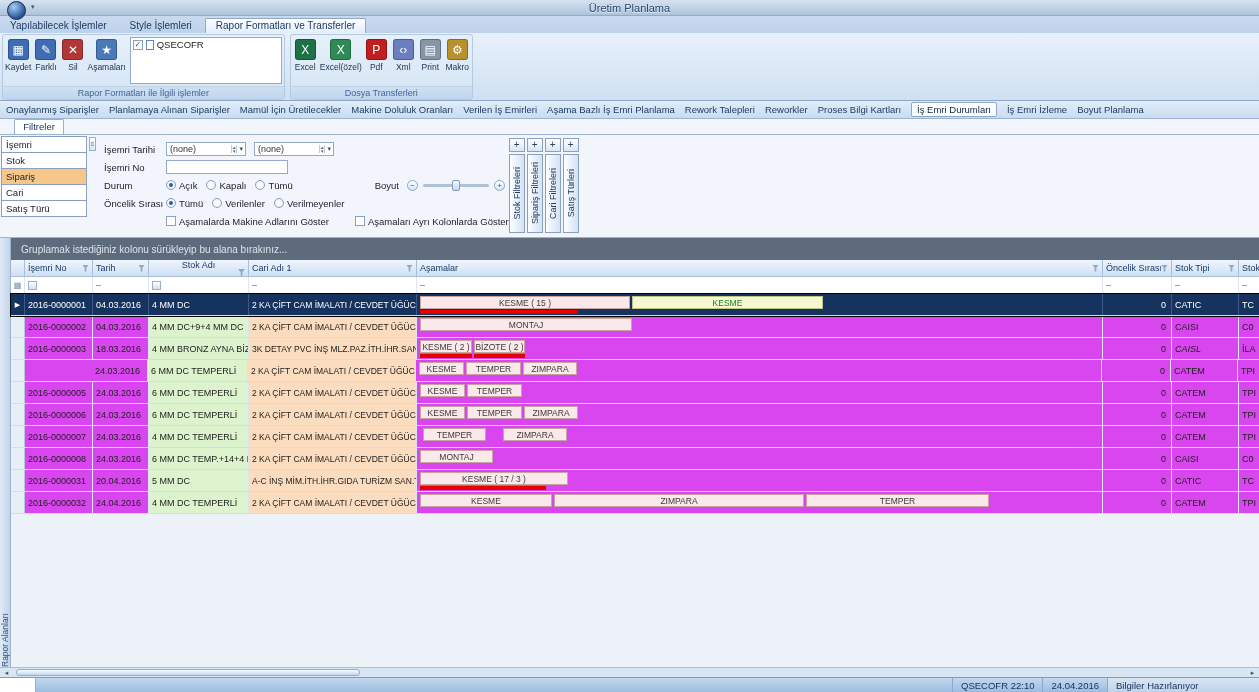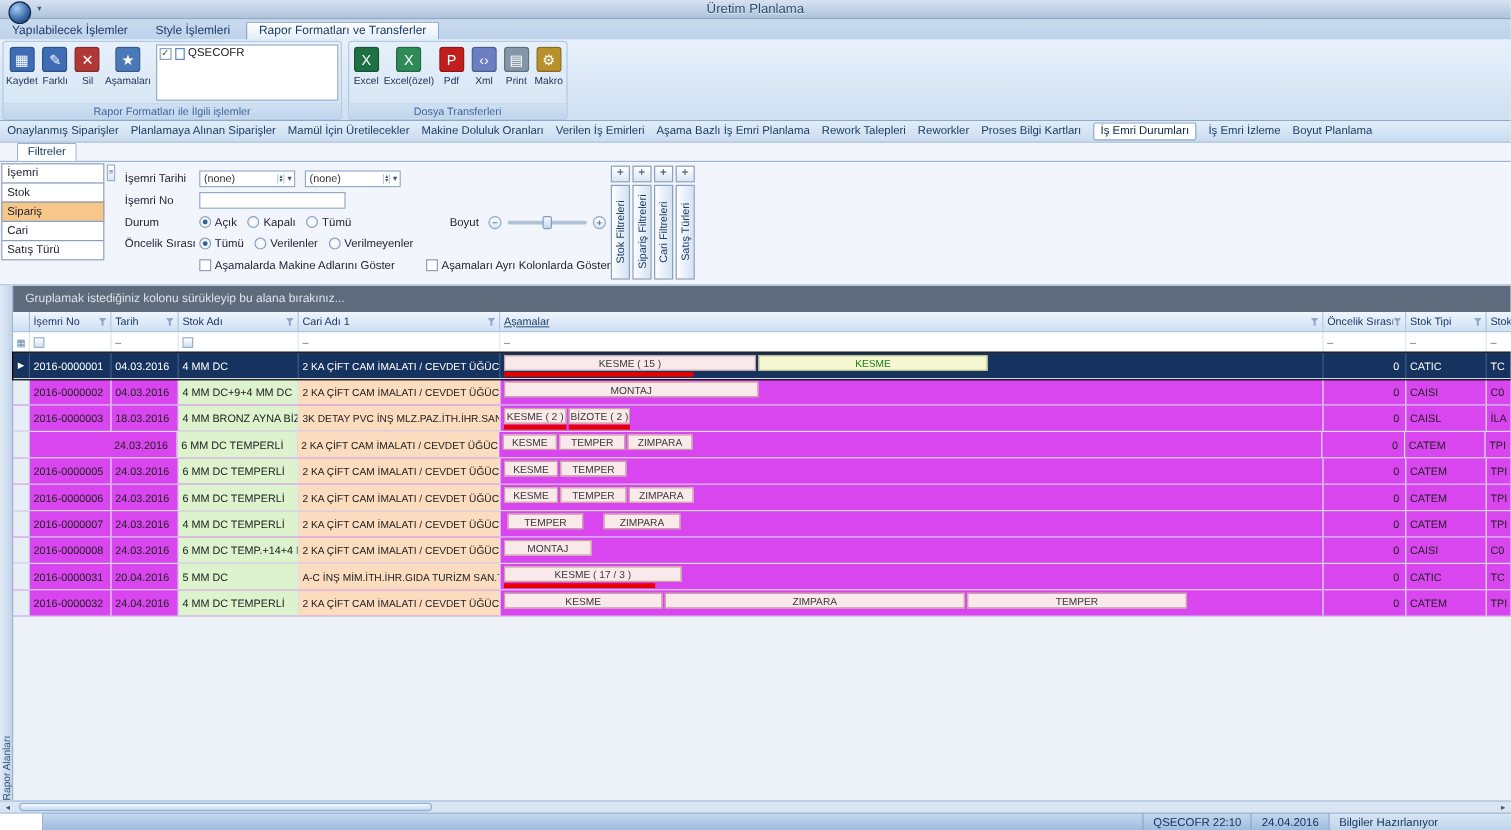--- a/index.html
+++ b/index.html
@@ -345,29 +345,29 @@
     <div class="grid-header" id="grid-header">
         <div class="gh-cell indicator"></div>
         <div class="gh-cell" style="width: 68px;">
           <span class="gh-label">İşemri No</span>
           <span class="gh-funnel"></span>
         </div>
         <div class="gh-cell" style="width: 56px;">
           <span class="gh-label">Tarih</span>
           <span class="gh-funnel"></span>
         </div>
-        <div class="gh-cell" style="width: 100px;">
+        <div class="gh-cell" style="width: 100px; flex-direction: column;">
           <span class="gh-label">Stok Adı</span>
           <span class="gh-funnel"></span>
         </div>
         <div class="gh-cell" style="width: 168px;">
           <span class="gh-label">Cari Adı 1</span>
           <span class="gh-funnel"></span>
         </div>
-        <div class="gh-cell" style="width: 686px; text-decoration: underline;">
+        <div class="gh-cell" style="width: 686px;">
           <span class="gh-label">Aşamalar</span>
           <span class="gh-funnel"></span>
         </div>
         <div class="gh-cell" style="width: 69px;">
           <span class="gh-label">Öncelik Sırası</span>
           <span class="gh-funnel"></span>
         </div>
         <div class="gh-cell" style="width: 67px;">
           <span class="gh-label">Stok Tipi</span>
           <span class="gh-funnel"></span>
@@ -458,21 +458,21 @@
               <div class="stage-progress" style="width: 100%;"></div>
             </div>
             <div class="stage-wrap" style="width: 51px;">
               <div class="stage pink">
                 <span class="stage-label">BİZOTE ( 2 )</span>
               </div>
               <div class="stage-progress" style="width: 100%;"></div>
             </div>
           </div>
           <div class="gcell c5" style="width: 69px;">0</div>
-          <div class="gcell c6" style="width: 67px;">CAISL</div>
+          <div class="gcell c6" style="width: 67px; font-style: italic;">CAISL</div>
           <div class="gcell c7" style="width: 60px;">İLA</div>
         </div>
         <div class="grow">
           <div class="gcell indicator"></div>
           <div class="gcell c0" style="width: 67px; margin-top: 44px;">2016-0000004</div>
           <div class="gcell c1" style="width: 56px;">24.03.2016</div>
           <div class="gcell c2" style="width: 100px;">6 MM DC TEMPERLİ</div>
           <div class="gcell c3" style="width: 168px;">2 KA ÇİFT CAM İMALATI / CEVDET ÜĞÜCÜ</div>
           <div class="gcell c4" style="width: 686px;">
             <div class="stage-wrap" style="width: 45px;">

